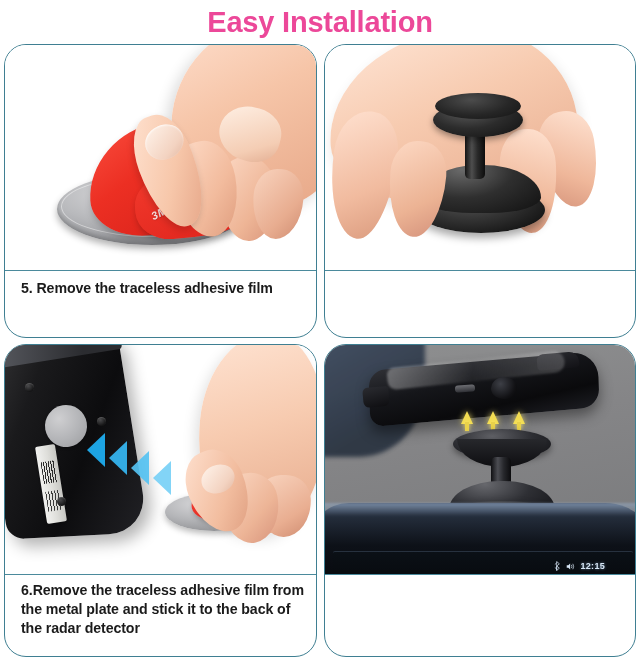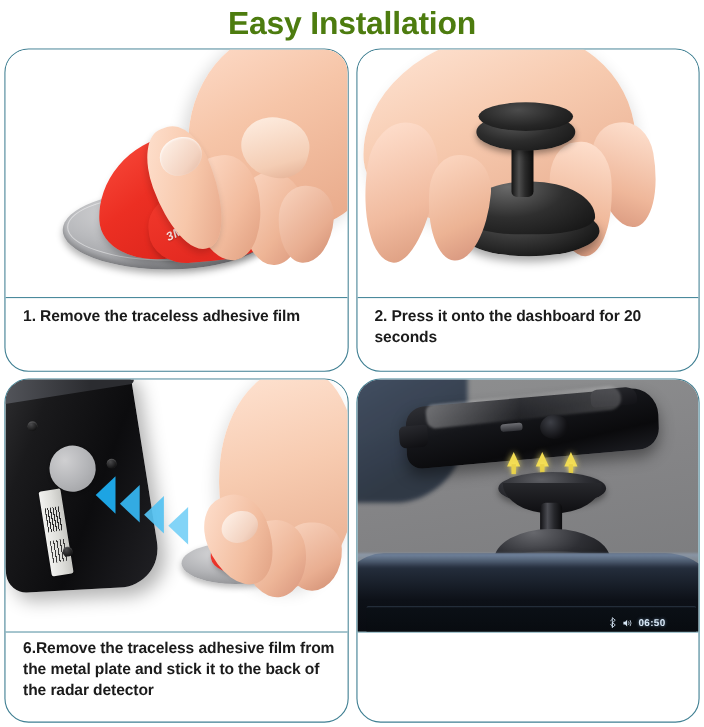--- a/index.html
+++ b/index.html
@@ -9,21 +9,21 @@
     background:#ffffff;
     overflow:hidden;
     position:relative;
   }
   
   .title {
     height:44px;
     display:flex;
     align-items:center;
     justify-content:center;
-    color:#4d7c0f;
+    color:#ec4899;
     font-size:29px;
     font-weight:bold;
     letter-spacing:-0.2px;
     font-family:"Liberation Sans", sans-serif;
   }
   
   .grid {
     position:absolute;
     left:4px; top:44px;
     width:632px; height:613px;
@@ -490,39 +490,38 @@
         <div class="m3 d">3M</div>
         <div class="skin palm"></div>
         <div class="skin fing-3"></div>
         <div class="skin fing-4"></div>
         <div class="skin fing-2"></div>
         <div class="skin thumbtip"></div>
         <div class="skin fing-index"></div>
         <div class="nail nail-index"></div>
       </div>
     </div>
-    <div class="caption">1. Remove the traceless adhesive film</div>
+    <div class="caption">5. Remove the traceless adhesive film</div>
   </div>
 
   <div class="panel p2">
     <div class="panel-img">
       <div class="scene">
         <div class="skin palm"></div>
         <div class="skin-d f-c"></div>
         <div class="skin-d f-b"></div>
         <div class="mount-base"></div>
         <div class="mount-dome"></div>
         <div class="mount-stem"></div>
         <div class="mount-head"></div>
         <div class="mount-head-top"></div>
         <div class="skin-d f-thumb"></div>
         <div class="skin-d f-a"></div>
       </div>
     </div>
-    <div class="caption">2. Press it onto the dashboard for 20 seconds</div>
   </div>
 
   <div class="panel p3">
     <div class="panel-img">
       <div class="scene">
         <div class="det-body"></div>
         <div class="det-edge"></div>
         <div class="det-circle"></div>
         <div class="det-label">
 
@@ -588,20 +587,20 @@
             <path d="M3 0.6 L6.2 3.4 L3 6.2 L3 11.4 L6.2 8.6 L3 5.8" fill="none" stroke="#d7e6f5" stroke-width="0.9" stroke-linejoin="round"></path>
             <line x1="3" y1="0.6" x2="3" y2="11.4" stroke="#d7e6f5" stroke-width="0.9"></line>
             <line x1="0.8" y1="4.2" x2="3" y2="2.4" stroke="#d7e6f5" stroke-width="0.9"></line>
             <line x1="0.8" y1="7.8" x2="3" y2="9.6" stroke="#d7e6f5" stroke-width="0.9"></line>
           </svg>
           <svg class="vol-ico" viewBox="0 0 10 10">
             <path d="M0.8 3.6 L2.6 3.6 L4.6 1.6 L4.6 8.4 L2.6 6.4 L0.8 6.4 Z" fill="#d7e6f5"></path>
             <path d="M6 3.2 Q7.2 5 6 6.8" fill="none" stroke="#d7e6f5" stroke-width="0.8"></path>
             <path d="M7.6 2 Q9.4 5 7.6 8" fill="none" stroke="#d7e6f5" stroke-width="0.8"></path>
           </svg>
-          <span>06:50</span>
+          <span>12:15</span>
         </div>
 
       </div>
     </div>
   </div>
 
 </div>
 
 </body></html>

